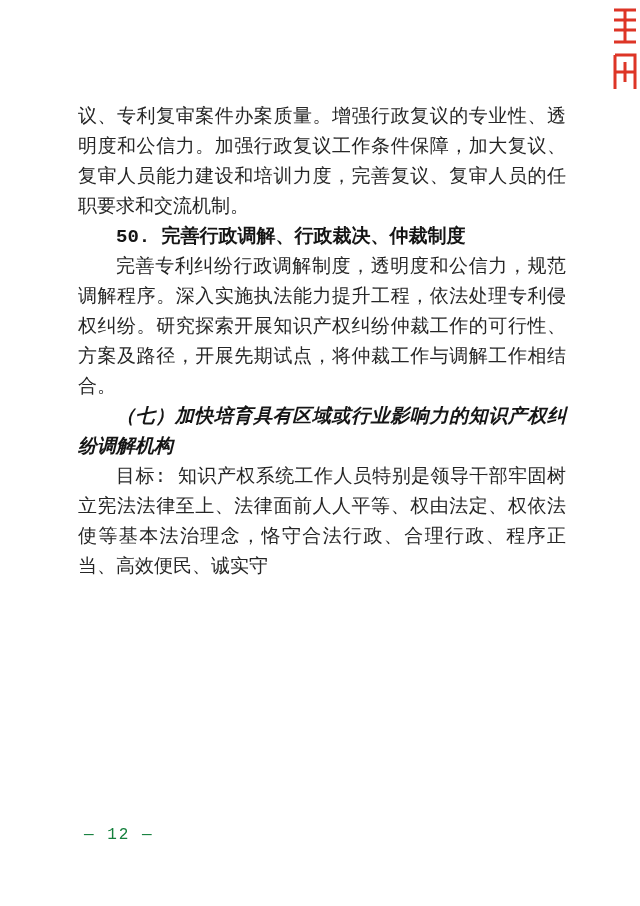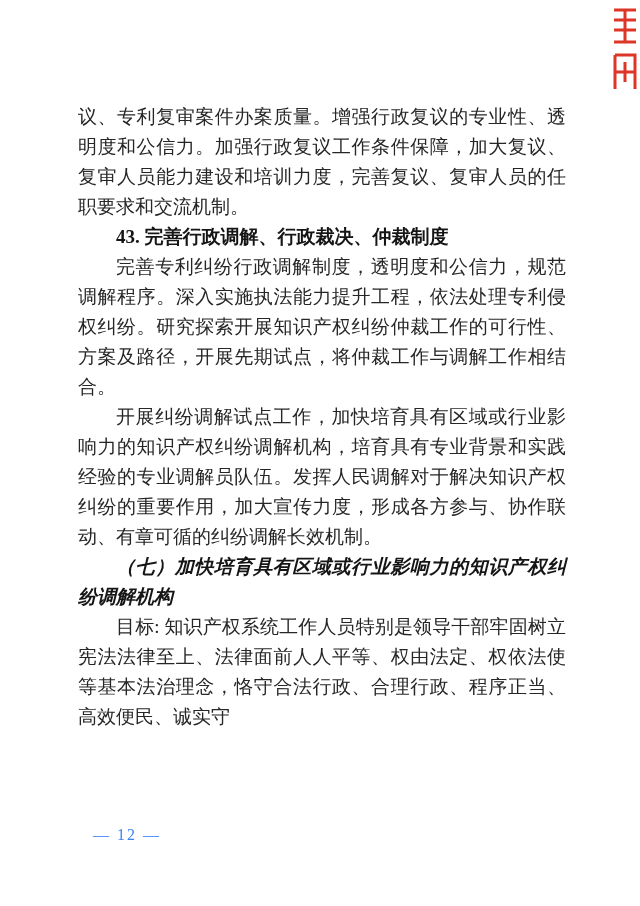--- a/index.html
+++ b/index.html
@@ -6,21 +6,21 @@
     margin: 0;
     padding: 0;
     background: #ffffff;
   }
   .page {
     position: relative;
     width: 640px;
     height: 906px;
     background: #ffffff;
     overflow: hidden;
-    font-family: Liberation Serif, serif;
+    font-family: Liberation Mono, monospace;
   }
   .content {
     position: absolute;
     top: 102px;
     left: 78px;
     width: 488px;
     color: #262626;
     font-size: 19px;
     line-height: 30px;
     text-align: justify;
@@ -43,25 +43,25 @@
     text-align: left;
   }
   .subsection {
     font-weight: bold;
     font-style: italic;
     text-indent: 2em;
     color: #151515;
   }
   .footer-pagenum {
     position: absolute;
-    left: 93px;
+    left: 84px;
     bottom: 62px;
     font-size: 16px;
     letter-spacing: 2px;
-    color: #3b82f6;
+    color: #15803d;
   }
   .red-marks {
     position: absolute;
     top: 6px;
     right: 2px;
     width: 26px;
     display: flex;
     flex-direction: column;
     gap: 6px;
   }
@@ -87,26 +87,25 @@
         <g stroke="#dd3526" stroke-width="3" fill="none">
           <path d="M3 3 V37 M3 3 H23 V37 M3 20 H23 M13 10 V30"></path>
         </g>
       </svg>
     </span>
   </div>
 
   <div class="content">
     <p class="para">议、专利复审案件办案质量。增强行政复议的专业性、透明度和公信力。加强行政复议工作条件保障，加大复议、复审人员能力建设和培训力度，完善复议、复审人员的任职要求和交流机制。</p>
 
-    <h3 class="heading">43.  完善行政调解、行政裁决、仲裁制度</h3>
+    <h3 class="heading">50.  完善行政调解、行政裁决、仲裁制度</h3>
 
     <p class="para para-indent">完善专利纠纷行政调解制度，透明度和公信力，规范调解程序。深入实施执法能力提升工程，依法处理专利侵权纠纷。研究探索开展知识产权纠纷仲裁工作的可行性、方案及路径，开展先期试点，将仲裁工作与调解工作相结合。</p>
 
 
-    <p class="para para-indent">开展纠纷调解试点工作，加快培育具有区域或行业影响力的知识产权纠纷调解机构，培育具有专业背景和实践经验的专业调解员队伍。发挥人民调解对于解决知识产权纠纷的重要作用，加大宣传力度，形成各方参与、协作联动、有章可循的纠纷调解长效机制。</p>
 
 
 
     <h2 class="subsection">（七）加快培育具有区域或行业影响力的知识产权纠纷调解机构</h2>
 
     <p class="para para-indent">目标: 知识产权系统工作人员特别是领导干部牢固树立宪法法律至上、法律面前人人平等、权由法定、权依法使等基本法治理念，恪守合法行政、合理行政、程序正当、高效便民、诚实守</p>
   </div>
 
   <div class="footer-pagenum">— 12 —</div>
 

